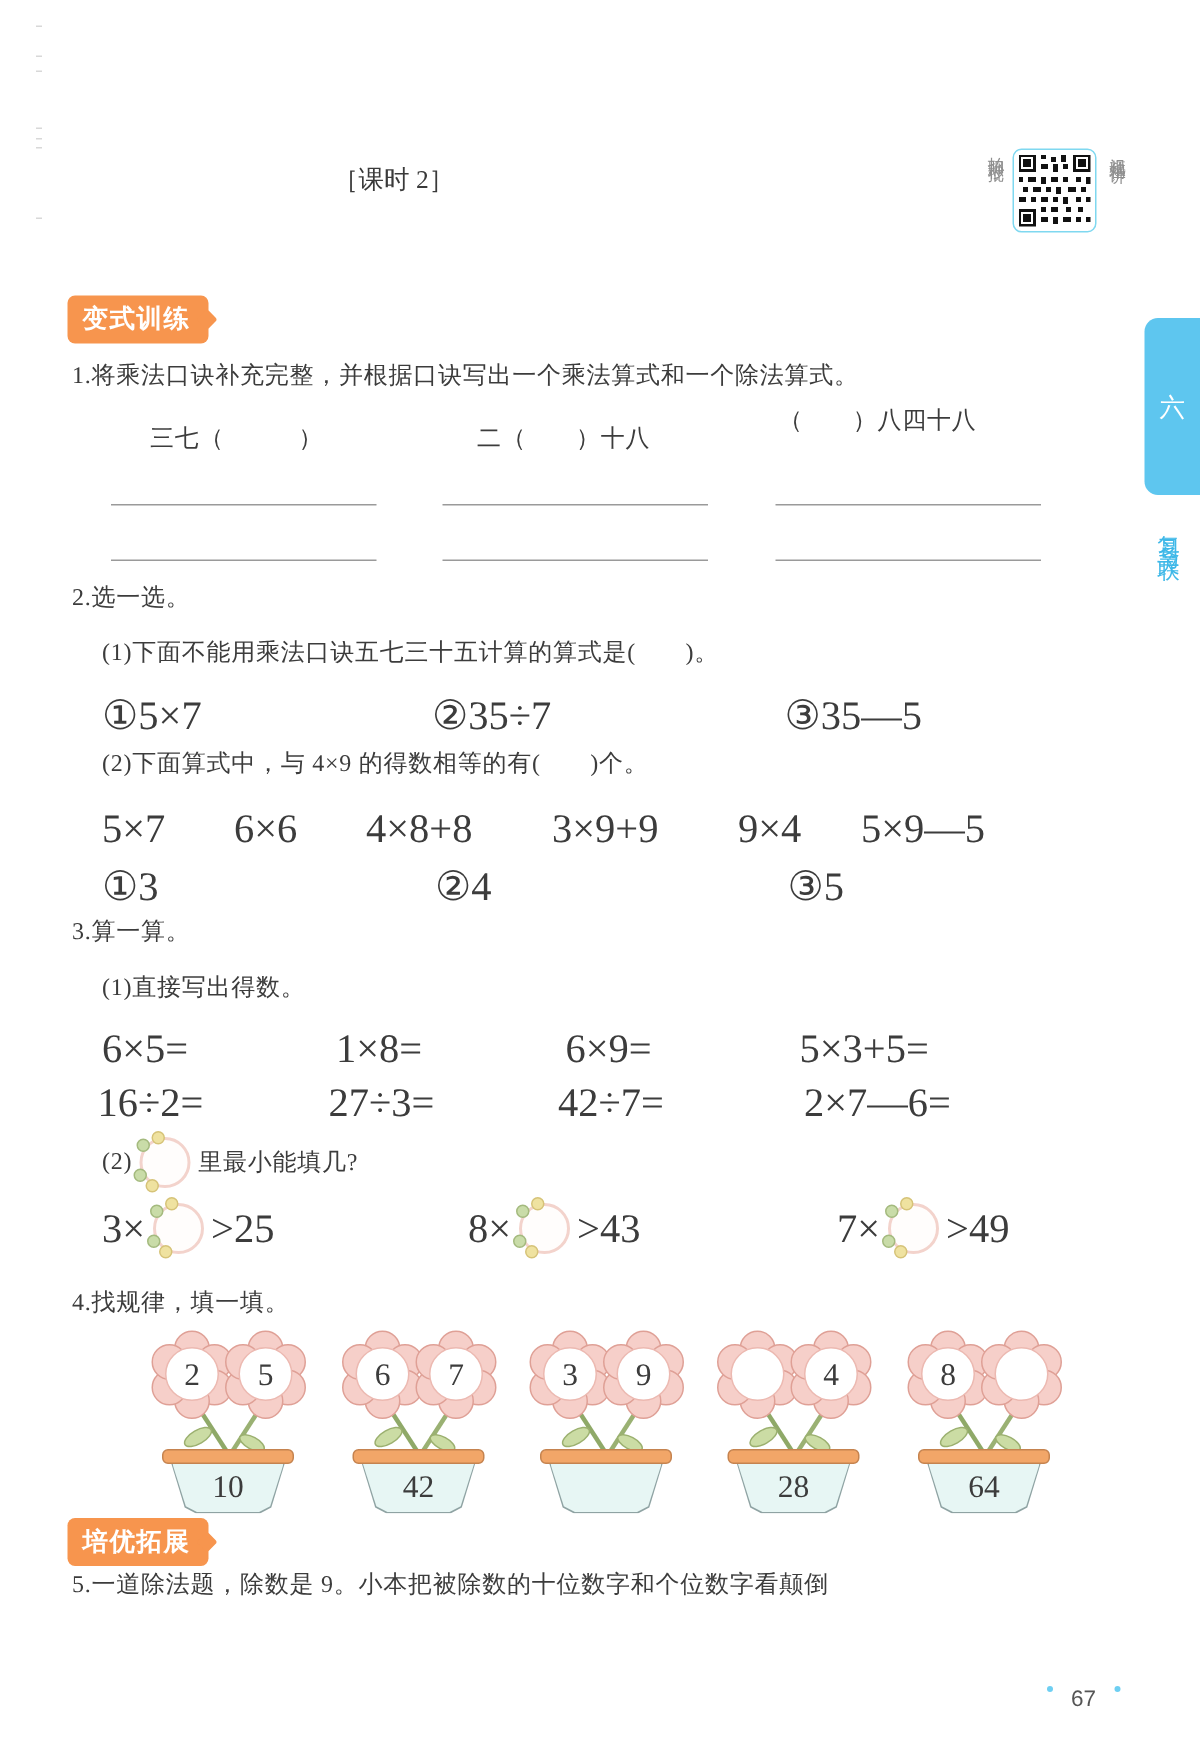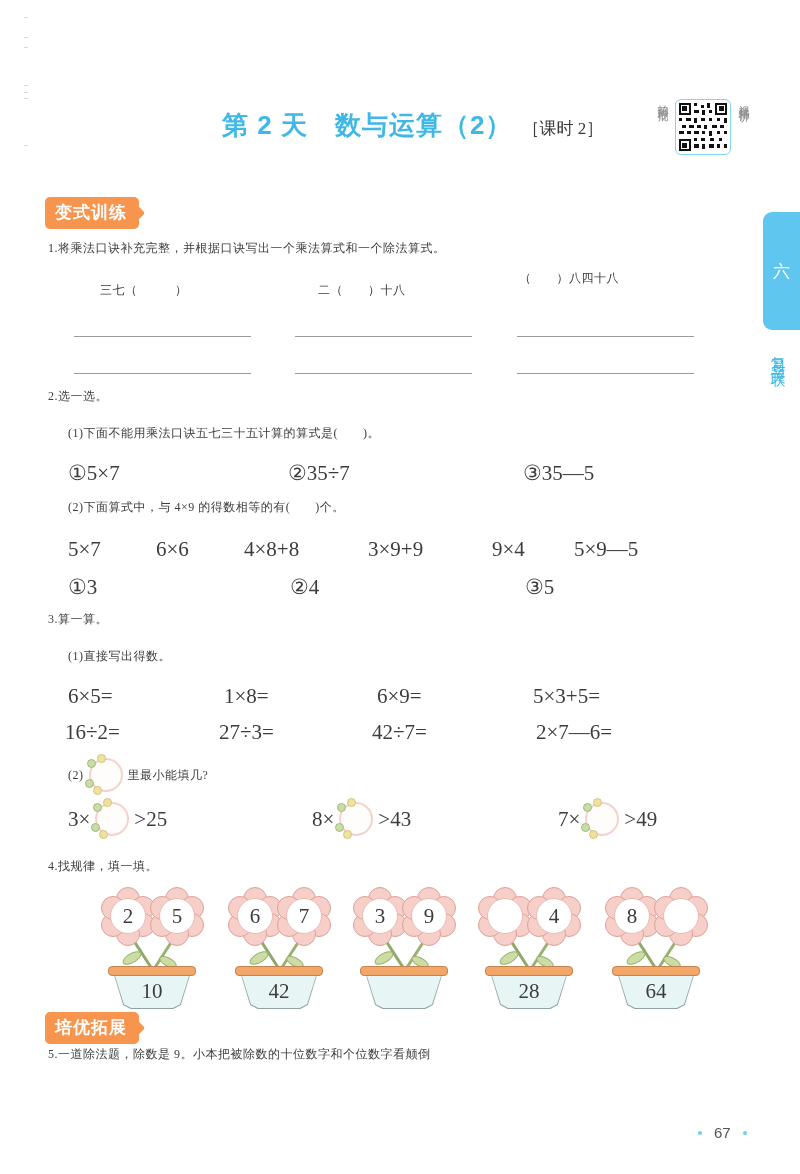--- a/index.html
+++ b/index.html
@@ -2,22 +2,22 @@
 <html><head>
 <meta charset="utf-8">
 <style>
   * { margin:0; padding:0; box-sizing:border-box; }
   html,body { background:#ffffff; }
   .page {
     position:relative; width:800px; height:1174px; background:#ffffff;
     font-family:"Liberation Serif", serif; color:#3c3c3c; overflow:hidden;
   }
   .abs { position:absolute; white-space:nowrap; }
-  .cn { font-size:12px; letter-spacing:0.5px; }
-  .eq { font-size:21px; }
+  .cn { font-size:16px; letter-spacing:0.5px; }
+  .eq { font-size:27px; }
 
   
   .title-row { display:flex; align-items:baseline; gap:10px; }
   .title-main { font-family:"Liberation Sans", sans-serif; font-weight:bold; font-size:26px; color:#3fb8e8; letter-spacing:1px; }
   .title-suffix { font-size:17px; color:#3a3a3a; }
   .qr-wrap { display:flex; align-items:center; gap:5px; }
   .qr-label { writing-mode:vertical-rl; font-size:11px; color:#8f8f8f; letter-spacing:2px; height:62px; }
   .qr-box { width:56px; height:56px; border:1.5px solid #7fd8f0; border-radius:6px; padding:3px; background:#fff; }
 
   
@@ -91,39 +91,38 @@
   .pot-body-in {
     position:absolute; left:1px; top:1px; right:1px; bottom:1px;
     background:#e7f6f4; clip-path:polygon(0 0,100% 0,88% 88%,78% 100%,22% 100%,12% 88%);
   }
   .pot-num {
     position:absolute; left:0; top:4px; width:100%; text-align:center;
     font-size:21px; color:#3c3c3c; z-index:4;
   }
 
   
-  .pgnum { display:flex; align-items:center; gap:12px; }
+  .pgnum { display:flex; align-items:flex-start; gap:12px; }
   .pgdot { width:4px; height:4px; border-radius:50%; background:#6ecff2; }
   .pgtext { font-size:15px; color:#555; font-family:"Liberation Sans", sans-serif; }
 </style>
 </head>
 <body>
 
 <div class="page">
 
   <div class="tick" style="top:17px"></div>
   <div class="tick" style="top:37px"></div>
   <div class="tick" style="top:47px"></div>
   <div class="tick" style="top:85px"></div>
   <div class="tick" style="top:92px"></div>
   <div class="tick" style="top:98px"></div>
   <div class="tick" style="top:145px"></div>
 
   <div class="abs title-row" style="left:222px; top:108px">
-    <span class="title-main">第 2 天　数与运算（2）</span>
     <span class="title-suffix">［课时 2］</span>
   </div>
 
   <div class="abs qr-wrap" style="left:655px; top:96px">
     <span class="qr-label">拍照秒批</span>
     <span class="qr-box">
       <svg viewBox="0 0 29 29" width="48" height="48" shape-rendering="crispEdges">
         <rect x="0" y="0" width="29" height="29" fill="#fff"></rect>
         <g fill="#111">
           <rect x="0" y="0" width="7" height="7"></rect>

